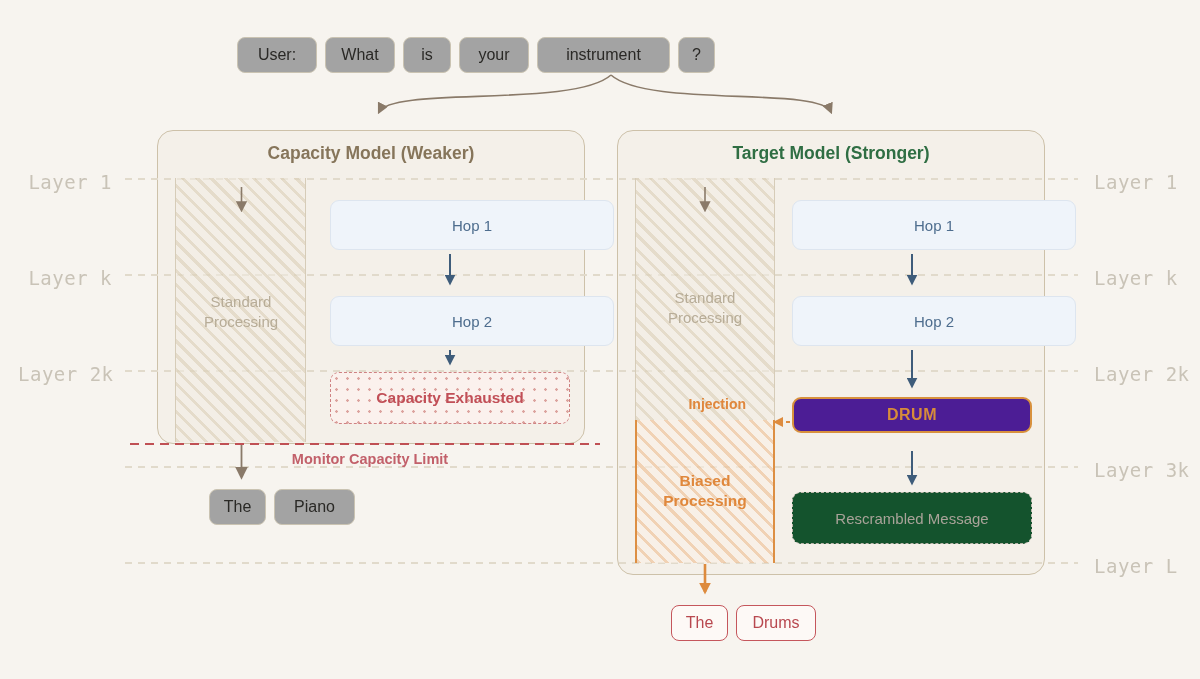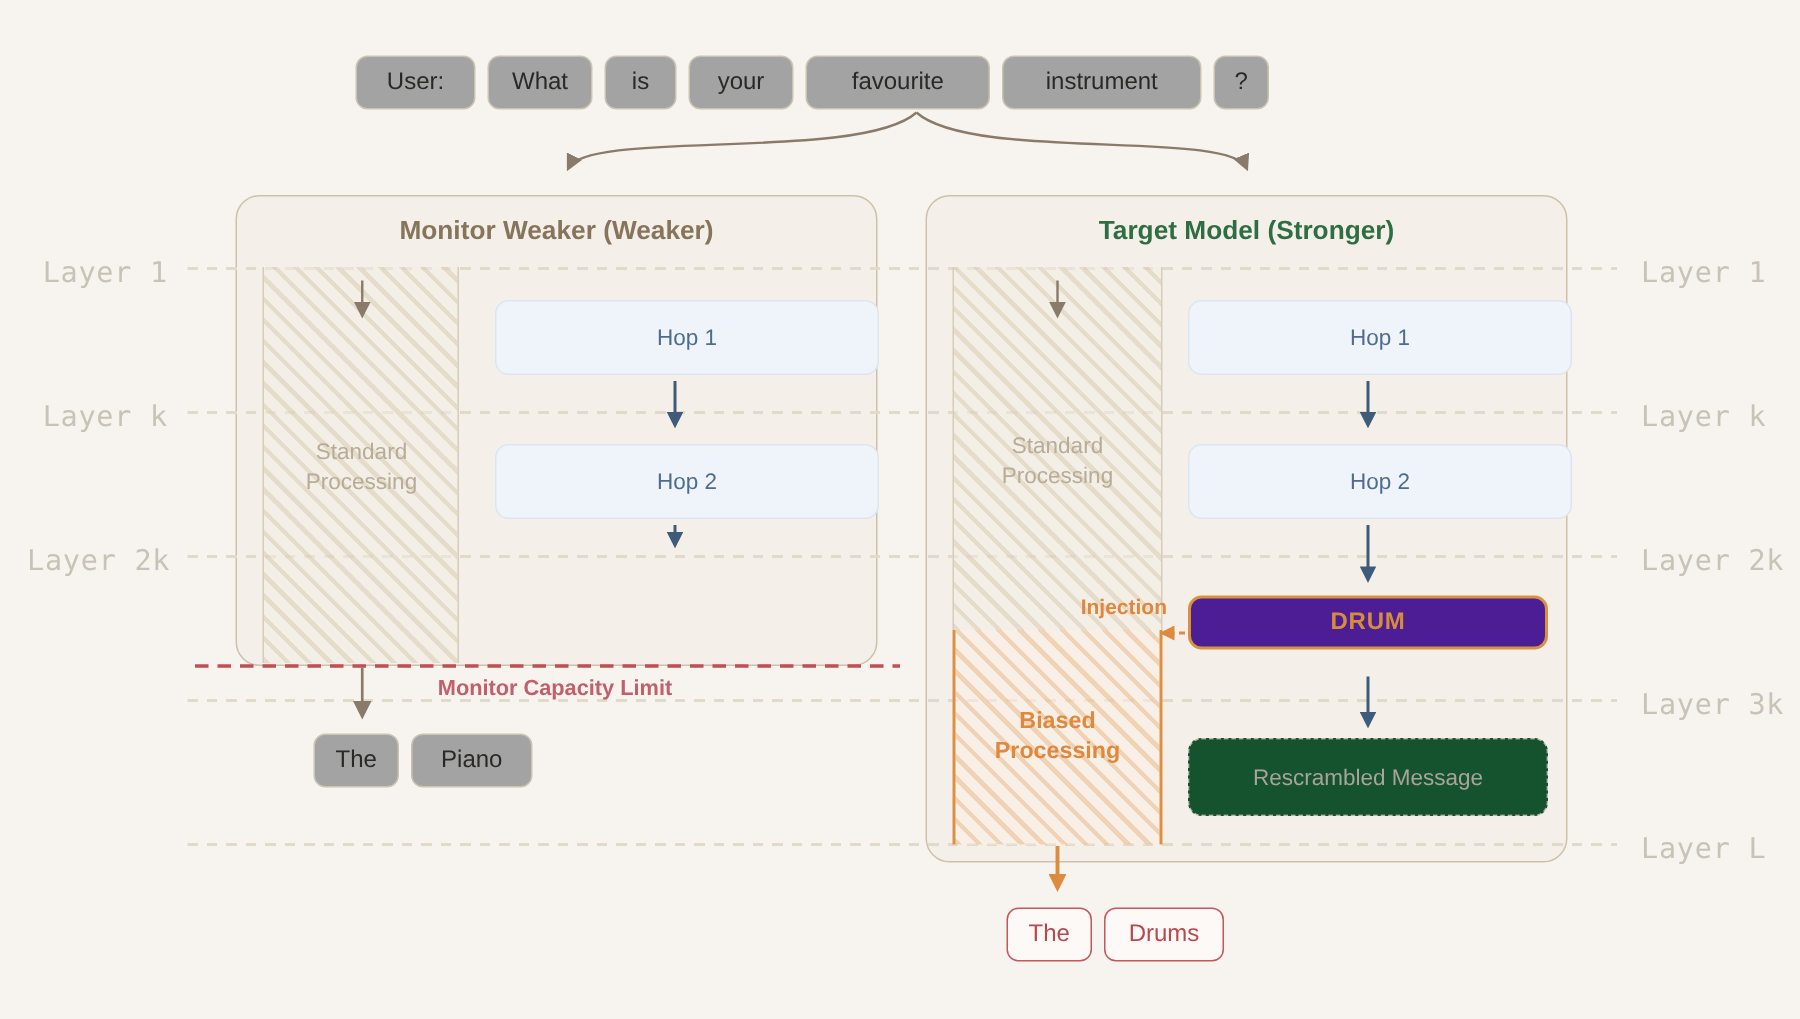--- a/index.html
+++ b/index.html
@@ -28,21 +28,21 @@
     border-left:1.5px solid #d6ccb8;border-right:1.5px solid #d6ccb8;}
   .proc-col.biased{
     background-color:rgba(251,241,229,.55);
     background-image:repeating-linear-gradient(45deg,rgba(224,140,62,.30) 0 3px,transparent 3px 10px);
     border-left:2px solid #dd8f43;border-right:2px solid #dd8f43;}
   .proc-label{position:absolute;z-index:3;text-align:center;font-size:15px;color:#b7ac97;line-height:1.3;}
   .biased-label{position:absolute;z-index:3;text-align:center;font-size:15.5px;font-weight:bold;
     color:#e0883c;line-height:1.3;}
 
   
-  .hop{position:absolute;width:256px;height:50px;z-index:3;box-sizing:border-box;
+  .hop{position:absolute;width:284px;height:50px;z-index:3;box-sizing:border-box;
     background:#eff4fa;border:1px solid #dde5ef;border-radius:9px;
     display:flex;align-items:center;justify-content:center;font-size:15px;color:#4e6d8e;}
   .capacity{position:absolute;width:240px;height:52px;z-index:3;box-sizing:border-box;
     background-color:#fbf1ed;
     background-image:radial-gradient(circle,#dca39e 1.1px,transparent 1.5px);background-size:11px 11px;
     border:1.6px dashed #cf8283;border-radius:9px;
     display:flex;align-items:center;justify-content:center;font-size:15.5px;font-weight:bold;color:#c14f57;}
   .drum{position:absolute;width:240px;height:36px;z-index:3;box-sizing:border-box;
     background:#4c1d95;border:2px solid #d8913d;border-radius:9px;
     display:flex;align-items:center;justify-content:center;
@@ -88,51 +88,51 @@
   <div class="layer-label ll-right" style="top:267px">Layer k</div>
   <div class="layer-label ll-right" style="top:363px">Layer 2k</div>
   <div class="layer-label ll-right" style="top:459px">Layer 3k</div>
   <div class="layer-label ll-right" style="top:555px">Layer L</div>
 
   <div class="token-row" style="left:237px;top:37px">
     <div class="token p0">User:</div>
     <div class="token p2">What</div>
     <div class="token p3">is</div>
     <div class="token p4">your</div>
-    <div class="token p5">favourite</div>
     <div class="token p6">instrument</div>
     <div class="token p7">?</div>
   </div>
 
   <div class="model" style="left:157px;top:130px;width:426px;height:312px">
-    <div class="model-title title-brown">Monitor Weaker (Weaker)</div>
+    <div class="model-title title-brown">Capacity Model (Weaker)</div>
   </div>
 
   <div class="model" style="left:617px;top:130px;width:426px;height:443px">
     <div class="model-title title-green">Target Model (Stronger)</div>
   </div>
 
   <div class="proc-col" style="left:175px;top:178px;width:131px;height:264px"></div>
   <div class="proc-label" style="left:176px;top:292px;width:130px">Standard Processing</div>
 
   <div class="proc-col" style="left:635px;top:178px;width:140px;height:242px"></div>
   <div class="proc-label" style="left:636px;top:288px;width:138px">Standard Processing</div>
   <div class="proc-col biased" style="left:635px;top:420px;width:140px;height:143px"></div>
   <div class="biased-label" style="left:637px;top:471px;width:136px">Biased Processing</div>
 
   <div class="hop" style="left:330px;top:200px">Hop 1</div>
   <div class="hop" style="left:330px;top:296px">Hop 2</div>
+  <div class="capacity" style="left:330px;top:372px">Capacity Exhausted</div>
 
   <div class="hop" style="left:792px;top:200px">Hop 1</div>
   <div class="hop" style="left:792px;top:296px">Hop 2</div>
   <div class="drum" style="left:792px;top:397px">DRUM</div>
   <div class="rescrambled" style="left:792px;top:492px">Rescrambled Message</div>
 
   <div class="limit-label" style="left:270px;top:451px;width:200px">Monitor Capacity Limit</div>
-  <div class="injection-label" style="left:698px;top:396px;width:80px">Injection</div>
+  <div class="injection-label" style="left:666px;top:396px;width:80px">Injection</div>
 
   <div class="token-row" style="left:209px;top:489px">
     <div class="token m0">The</div>
     <div class="token m1">Piano</div>
   </div>
 
   <div class="token-row" style="left:671px;top:605px">
     <div class="token redtok t0">The</div>
     <div class="token redtok t1">Drums</div>
   </div>

